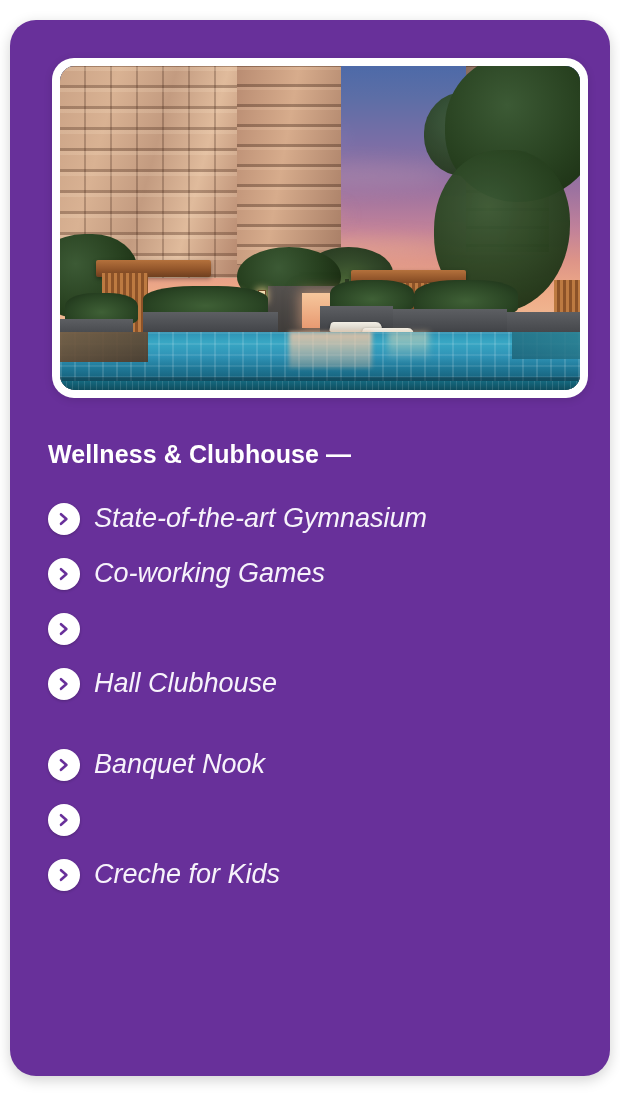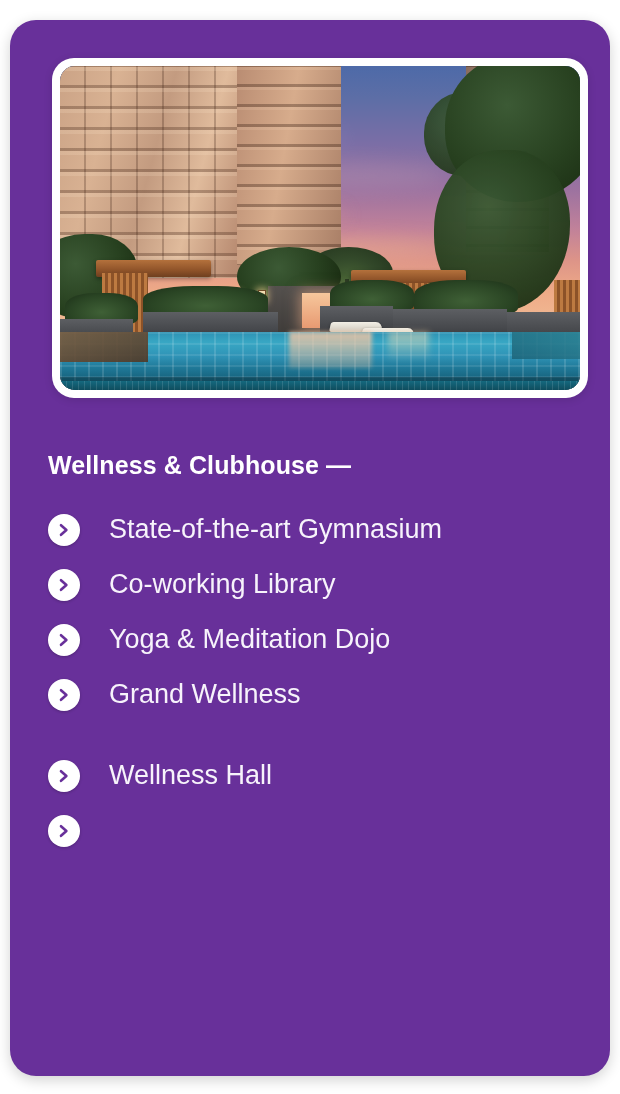--- a/index.html
+++ b/index.html
@@ -287,39 +287,39 @@
     right:0; top:0; width:13%; height:46%;
     background:linear-gradient(to bottom left,#2b7f90,#1c6378);
     opacity:.85;
   }
 
   
   .content {
     position:absolute;
     left:38px; top:420px;
     right:30px;
-    margin-top:11px;
   }
   .section-title {
     color:#ffffff;
     font-size:25px;
     font-weight:bold;
     letter-spacing:.1px;
     margin-bottom:34px;
     white-space:nowrap;
   }
 
   .feature-group { display:block; }
   .group-gap { height:26px; }
 
   .feature-item {
     display:flex;
     align-items:center;
-    gap:29px;
+    gap:14px;
     margin-bottom:23px;
+    font-style:italic;
   }
   .bullet-icon {
     flex:0 0 auto;
     width:32px; height:32px;
     border-radius:50%;
     background:#ffffff;
     display:flex;
     align-items:center;
     justify-content:center;
     box-shadow:0 1px 3px rgba(0,0,0,.22);
@@ -413,64 +413,71 @@
           </span>
           <span class="feature-label">State-of-the-art Gymnasium</span>
         </div>
 
         <div class="feature-item">
           <span class="bullet-icon">
             <svg width="14" height="14" viewBox="0 0 14 14" aria-hidden="true">
               <path d="M4 2.2 L9.4 7 L4 11.8" fill="none" stroke="#68309A" stroke-width="2.6" stroke-linecap="round" stroke-linejoin="round"></path>
             </svg>
           </span>
-          <span class="feature-label">Co-working Library</span>
-        </div>
-
-        <div class="feature-item">
-          <span class="bullet-icon">
-            <svg width="14" height="14" viewBox="0 0 14 14" aria-hidden="true">
-              <path d="M4 2.2 L9.4 7 L4 11.8" fill="none" stroke="#68309A" stroke-width="2.6" stroke-linecap="round" stroke-linejoin="round"></path>
-            </svg>
-          </span>
-          <span class="feature-label">Yoga &amp; Meditation Dojo</span>
-        </div>
-
-        <div class="feature-item">
-          <span class="bullet-icon">
-            <svg width="14" height="14" viewBox="0 0 14 14" aria-hidden="true">
-              <path d="M4 2.2 L9.4 7 L4 11.8" fill="none" stroke="#68309A" stroke-width="2.6" stroke-linecap="round" stroke-linejoin="round"></path>
-            </svg>
-          </span>
-          <span class="feature-label">Grand Wellness</span>
+          <span class="feature-label">Co-working Games</span>
+        </div>
+
+        <div class="feature-item">
+          <span class="bullet-icon">
+            <svg width="14" height="14" viewBox="0 0 14 14" aria-hidden="true">
+              <path d="M4 2.2 L9.4 7 L4 11.8" fill="none" stroke="#68309A" stroke-width="2.6" stroke-linecap="round" stroke-linejoin="round"></path>
+            </svg>
+          </span>
+        </div>
+
+        <div class="feature-item">
+          <span class="bullet-icon">
+            <svg width="14" height="14" viewBox="0 0 14 14" aria-hidden="true">
+              <path d="M4 2.2 L9.4 7 L4 11.8" fill="none" stroke="#68309A" stroke-width="2.6" stroke-linecap="round" stroke-linejoin="round"></path>
+            </svg>
+          </span>
+          <span class="feature-label">Hall Clubhouse</span>
         </div>
 
       </div>
 
       <div class="group-gap"></div>
 
       <div class="feature-group">
 
 
         <div class="feature-item">
           <span class="bullet-icon">
             <svg width="14" height="14" viewBox="0 0 14 14" aria-hidden="true">
               <path d="M4 2.2 L9.4 7 L4 11.8" fill="none" stroke="#68309A" stroke-width="2.6" stroke-linecap="round" stroke-linejoin="round"></path>
             </svg>
           </span>
-          <span class="feature-label">Wellness Hall</span>
-        </div>
-
-        <div class="feature-item">
-          <span class="bullet-icon">
-            <svg width="14" height="14" viewBox="0 0 14 14" aria-hidden="true">
-              <path d="M4 2.2 L9.4 7 L4 11.8" fill="none" stroke="#68309A" stroke-width="2.6" stroke-linecap="round" stroke-linejoin="round"></path>
-            </svg>
-          </span>
-        </div>
-
+          <span class="feature-label">Banquet Nook</span>
+        </div>
+
+        <div class="feature-item">
+          <span class="bullet-icon">
+            <svg width="14" height="14" viewBox="0 0 14 14" aria-hidden="true">
+              <path d="M4 2.2 L9.4 7 L4 11.8" fill="none" stroke="#68309A" stroke-width="2.6" stroke-linecap="round" stroke-linejoin="round"></path>
+            </svg>
+          </span>
+        </div>
+
+        <div class="feature-item">
+          <span class="bullet-icon">
+            <svg width="14" height="14" viewBox="0 0 14 14" aria-hidden="true">
+              <path d="M4 2.2 L9.4 7 L4 11.8" fill="none" stroke="#68309A" stroke-width="2.6" stroke-linecap="round" stroke-linejoin="round"></path>
+            </svg>
+          </span>
+          <span class="feature-label">Creche for Kids</span>
+        </div>
 
       </div>
 
     </div>
 
   </div>
 </div>
 
 </body></html>

